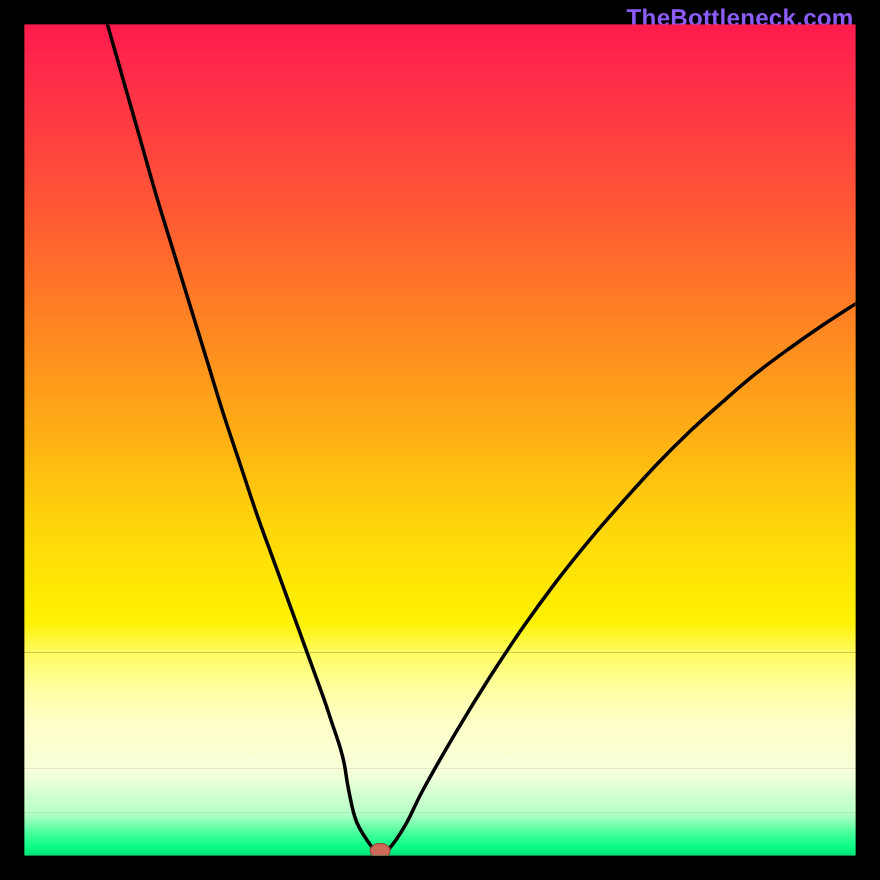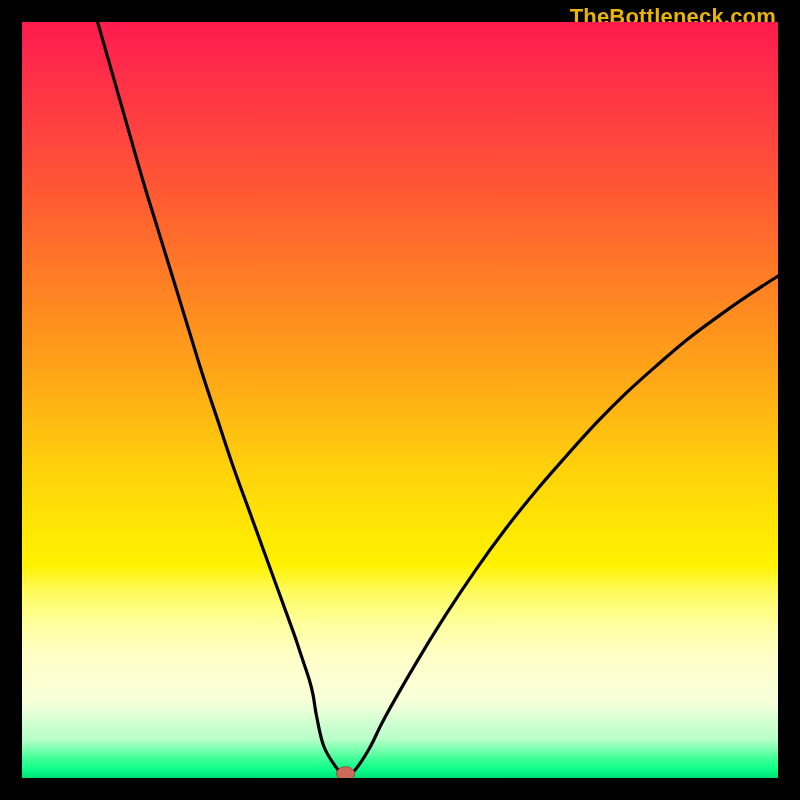--- a/index.html
+++ b/index.html
@@ -69,21 +69,21 @@
       #00d870 100%);
   }
   svg.curve {
     position: absolute;
     left: 0; top: 0; width: 100%; height: 100%;
   }
   #watermark {
     position: absolute;
     top: 4px;
     right: 24px;
-    color: #eab308;
+    color: #8b5cf6;
     font-size: 22px;
     font-weight: 600;
     letter-spacing: 0.2px;
     user-select: none;
   }
 </style>
 </head>
 <body>
 
 <div id="container">

